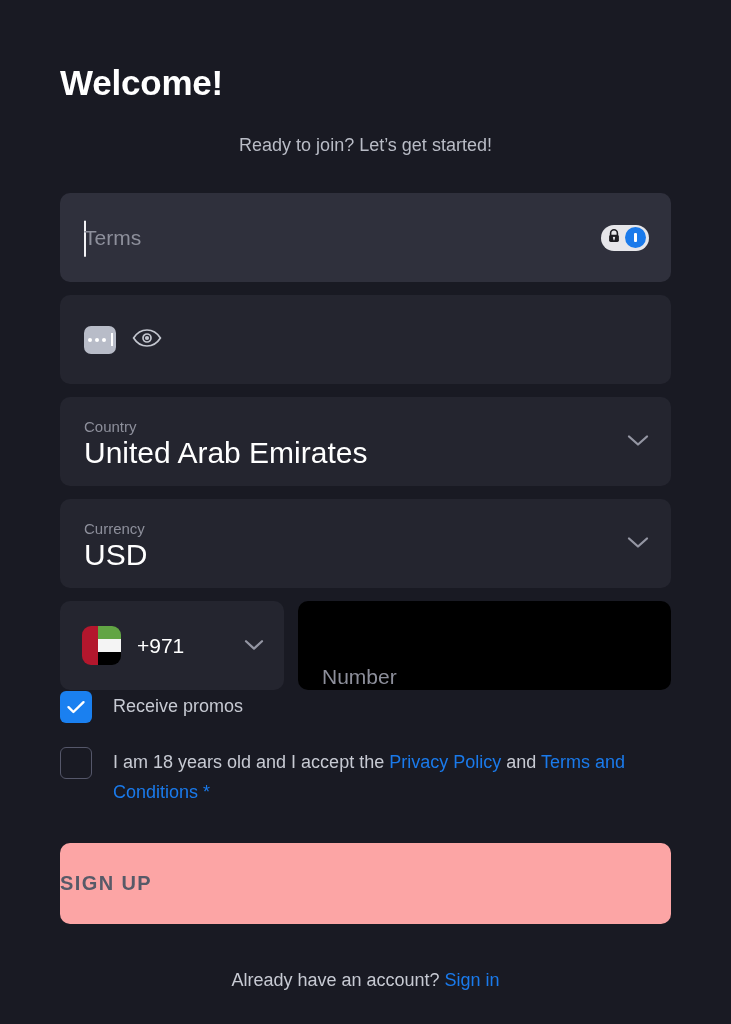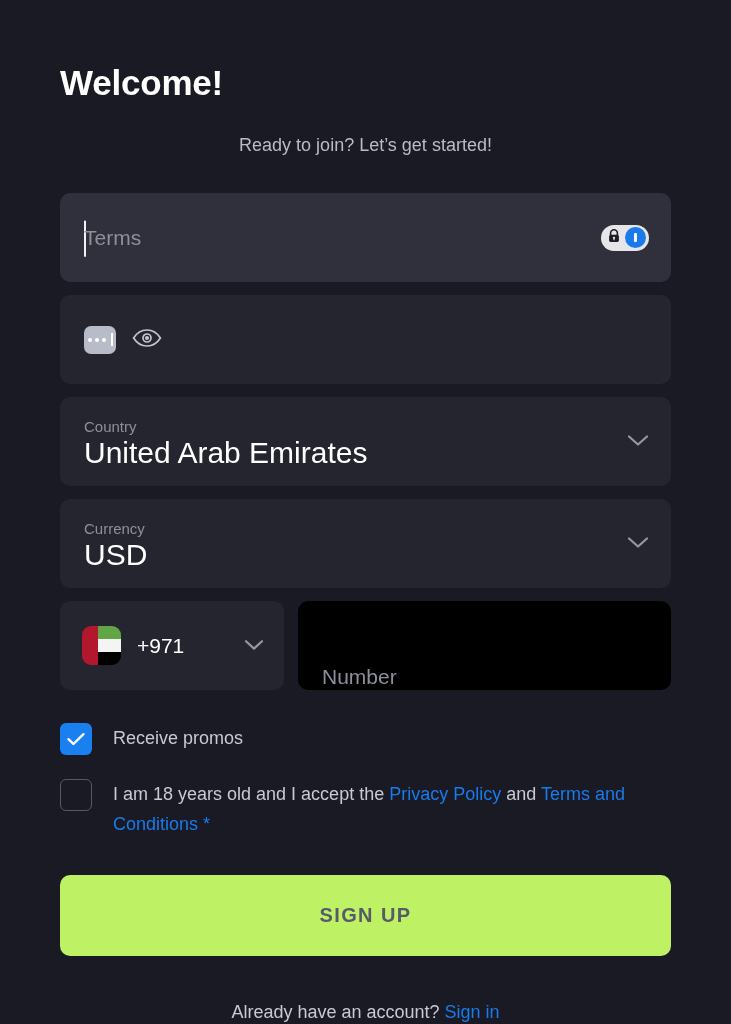--- a/index.html
+++ b/index.html
@@ -217,21 +217,21 @@
     flex: 1;
     height: 89px;
     border-radius: 10px;
     background: #000000;
     display: flex;
     align-items: flex-end;
     padding: 0 24px;
   }
 
   
-  .checks { margin-top: 32px; }
+  .checks { }
 
   .check-row {
     display: flex;
     align-items: flex-start;
     gap: 21px;
   }
 
   .check-row + .check-row { margin-top: 23px; }
 
   .checkbox {
@@ -266,25 +266,25 @@
   }
 
   .asterisk { color: #1a7aeb; }
 
   
   .signup-btn {
     width: 611px;
     height: 81px;
     margin-top: 36px;
     border-radius: 10px;
-    background: #bef264;
+    background: #fca5a5;
     border: none;
     display: flex;
     align-items: center;
-    justify-content: center;
+    justify-content: flex-start;
     cursor: default;
     font-family: inherit;
   }
 
   .signup-btn span {
     font-size: 20px;
     font-weight: bold;
     letter-spacing: 1.4px;
     color: #575a68;
   }

